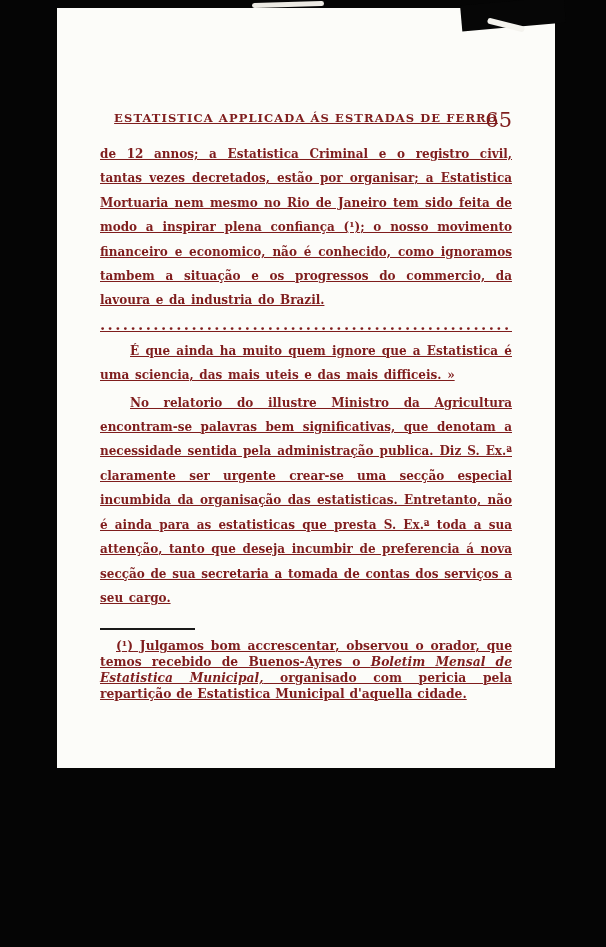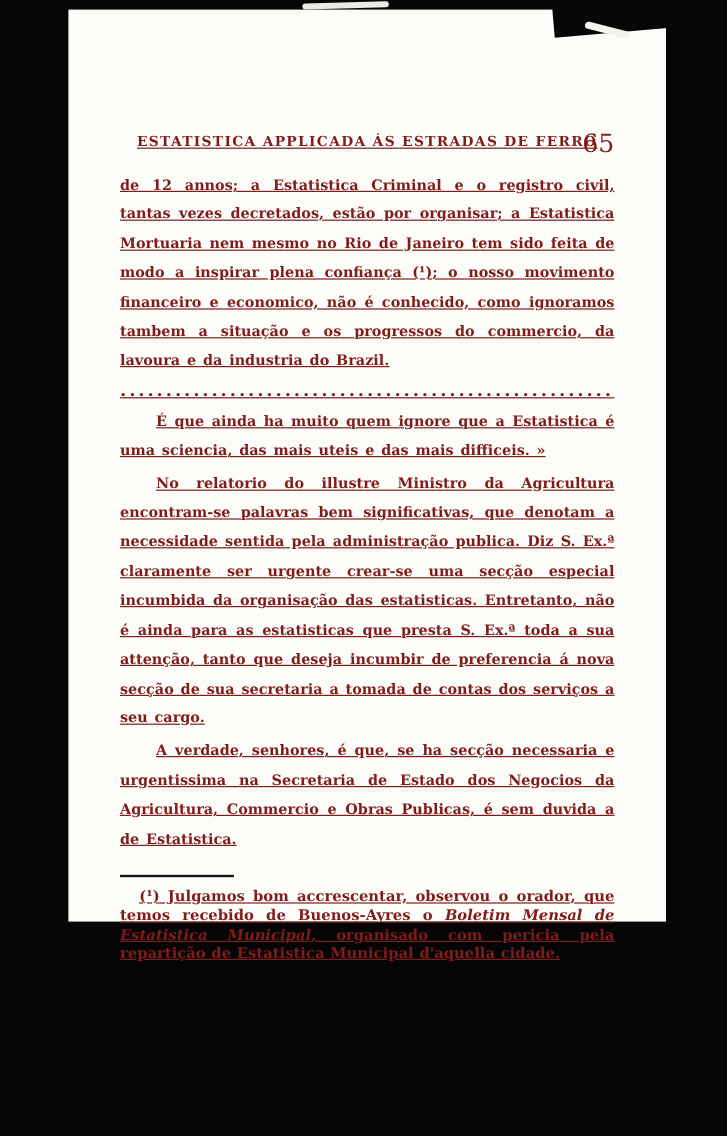--- a/index.html
+++ b/index.html
@@ -125,20 +125,19 @@
     </div>
 
     <p class="body no-indent">de 12 annos; a Estatistica Criminal e o registro civil, tantas vezes decretados, estão por organisar; a Estatistica Mortuaria nem mesmo no Rio de Janeiro tem sido feita de modo a inspirar plena confiança (¹); o nosso movimento financeiro e economico, não é conhecido, como ignoramos tambem a situação e os progressos do commercio, da lavoura e da industria do Brazil.</p>
 
     <div class="dotted">..........................................................................................</div>
 
     <p class="body">É que ainda ha muito quem ignore que a Estatistica é uma sciencia, das mais uteis e das mais difficeis. »</p>
 
     <p class="body">No relatorio do illustre Ministro da Agricultura encontram-se palavras bem significativas, que denotam a necessidade sentida pela administração publica. Diz S. Ex.ª claramente ser urgente crear-se uma secção especial incumbida da organisação das estatisticas. Entretanto, não é ainda para as estatisticas que presta S. Ex.ª toda a sua attenção, tanto que deseja incumbir de preferencia á nova secção de sua secretaria a tomada de contas dos serviços a seu cargo.</p>
 
-    <p class="body">A verdade, senhores, é que, se ha secção necessaria e urgentissima na Secretaria de Estado dos Negocios da Agricultura, Commercio e Obras Publicas, é sem duvida a de Estatistica.</p>
 
     <div class="fn-rule"></div>
 
     <p class="footnote"><span>(¹)</span><span> Julgamos bom accrescentar, observou o orador, que temos recebido de Buenos-Ayres o </span><i>Boletim Mensal de Estatistica Municipal,</i><span> organisado com pericia pela repartição de Estatistica Municipal d'aquella cidade.</span></p>
 
   </div>
 </div>
 
 </body></html>

